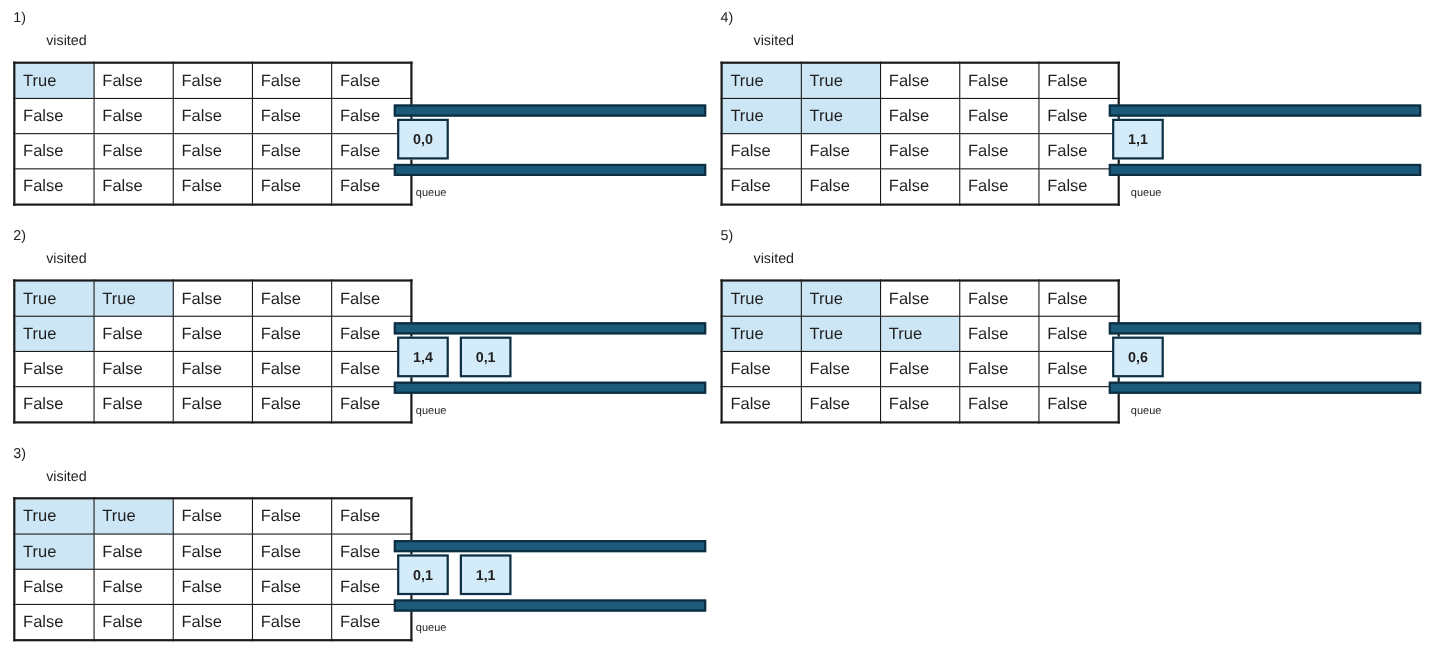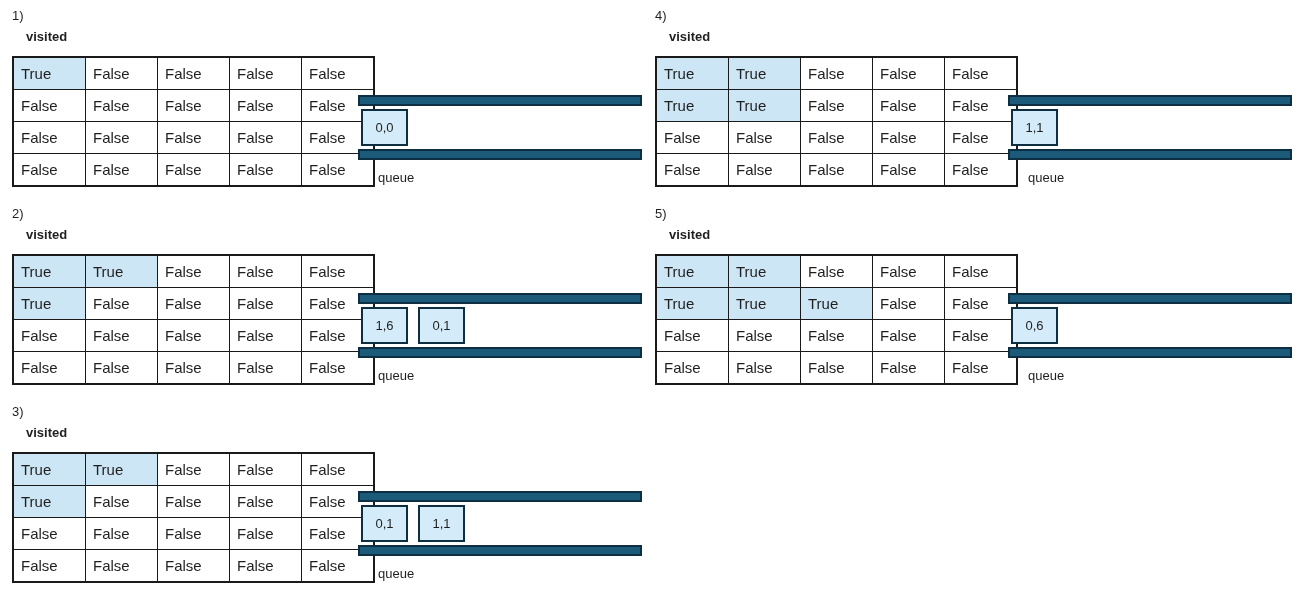--- a/index.html
+++ b/index.html
@@ -15,45 +15,45 @@
   #canvas{position:relative;width:1301px;height:591px;background:#fff;overflow:hidden;}
 
   .panel{position:absolute;width:648px;height:198px;}
   .pos-0{left:10px;top:8px;}
   .pos-1{left:10px;top:206px;}
   .pos-2{left:10px;top:404px;}
   .pos-3{left:653px;top:8px;}
   .pos-4{left:653px;top:206px;}
 
   .panel-number{position:absolute;left:2px;top:0;font-size:13px;}
-  .visited-label{position:absolute;left:16px;top:21px;font-size:13px;font-weight:bold;}
+  .visited-label{position:absolute;left:32px;top:21px;font-size:13px;}
 
   .vtable{position:absolute;left:2px;top:48px;border-collapse:collapse;}
   .vtable td{
     width:64px;height:31px;
     border:1px solid var(--grid-border);
     font-size:15px;
     padding:0 0 0 7px;
     vertical-align:middle;
     background:#fff;
   }
   .vtable{border:2px solid var(--grid-border);padding-left:28px;}
   .vtable td.hl{background:var(--hl);}
 
   .queue{position:absolute;left:348px;top:87px;width:284px;}
   .pos-3 .queue,.pos-4 .queue{left:355px;}
   .queue-bar{height:7px;background:var(--bar-fill);border:2px solid var(--bar-border);}
-  .queue-items{height:38px;margin:2px 0 3px 0;display:flex;align-items:center;gap:10px;padding-left:3px;}
+  .queue-items{height:38px;margin:2px 0 3px 0;display:flex;align-items:flex-start;gap:10px;padding-left:3px;font-weight:bold;}
   .queue-box{
     width:43px;height:33px;flex:0 0 auto;
     background:var(--box-fill);border:2px solid var(--bar-border);
     display:flex;align-items:center;justify-content:center;
     font-size:13px;
   }
-  .queue-label{margin:10px 0 0 20px;font-size:13px;}
+  .queue-label{margin:10px 0 0 20px;font-size:10px;}
 </style>
 </head>
 <body>
 
 <div id="canvas">
     <div class="panel pos-0">
     <div class="panel-number">1)</div>
     <div class="visited-label">visited</div>
     <table class="vtable">
         <tbody>
@@ -127,21 +127,21 @@
             <td>False</td>
             <td>False</td>
             <td>False</td>
             <td>False</td>
           </tr>
         </tbody>
       </table>
     <div class="queue">
       <div class="queue-bar"></div>
       <div class="queue-items">
-          <div class="queue-box">1,6</div>
+          <div class="queue-box">1,4</div>
           <div class="queue-box">0,1</div>
         </div>
       <div class="queue-bar"></div>
       <div class="queue-label">queue</div>
     </div>
   </div>
     <div class="panel pos-2">
     <div class="panel-number">3)</div>
     <div class="visited-label">visited</div>
     <table class="vtable">

